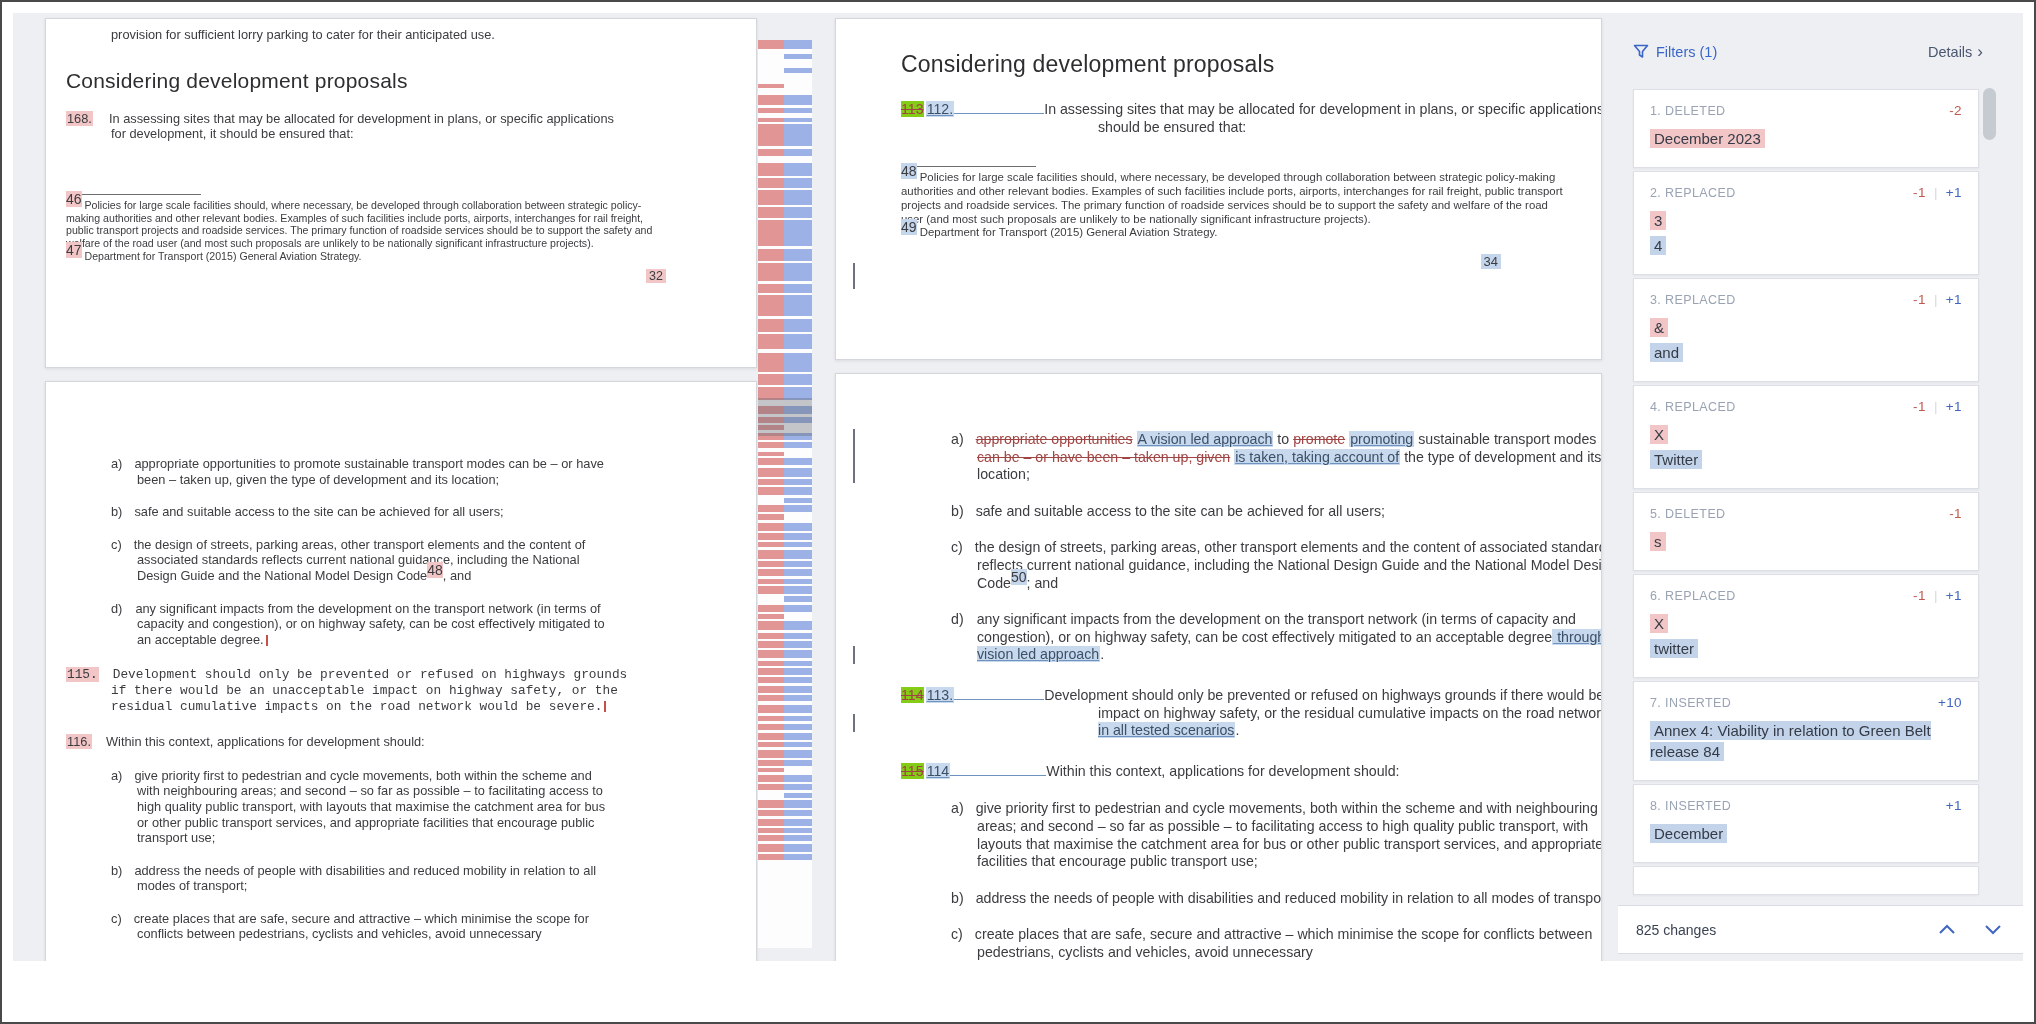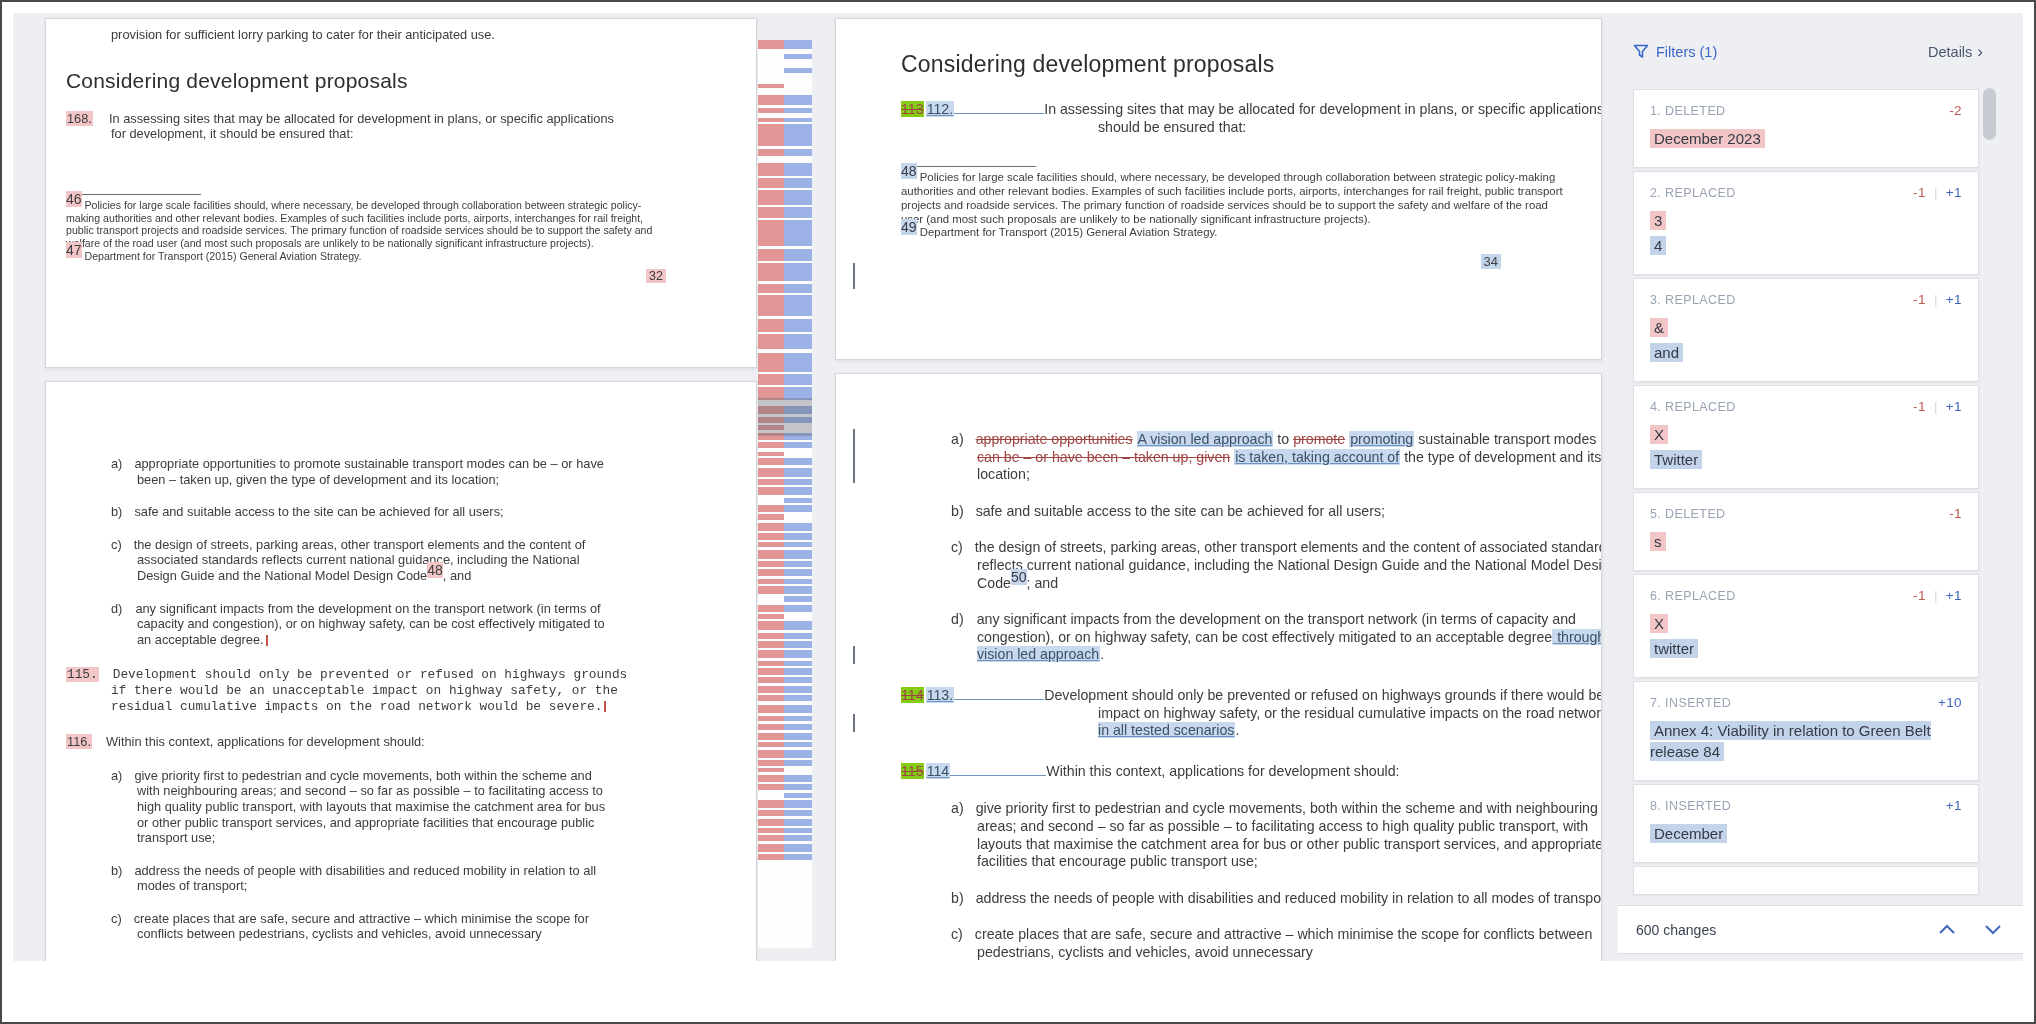--- a/index.html
+++ b/index.html
@@ -530,21 +530,21 @@
             <span class="counts">
               <span class="plus">+1</span>
             </span>
           </div>
           <div class="card-line"><span class="chip-ins">December</span></div>
         </div>
         <div class="card"></div>
       </div>
     <div class="sb-thumb"></div>
     <div class="sb-foot">
-      <span class="foot-count">600 changes</span>
+      <span class="foot-count">825 changes</span>
       <span class="foot-nav">
         <button class="nav-btn">
           <span><svg width="20" height="13" viewBox="0 0 20 13">
                 <polyline points="3,10 10,3 17,10" fill="none" stroke="#4066c0" stroke-width="2"></polyline>
               </svg></span>
         </button>
         <button class="nav-btn">
           <span><svg width="20" height="13" viewBox="0 0 20 13">
                 <polyline points="3,3 10,10 17,3" fill="none" stroke="#4066c0" stroke-width="2"></polyline>
               </svg></span>

